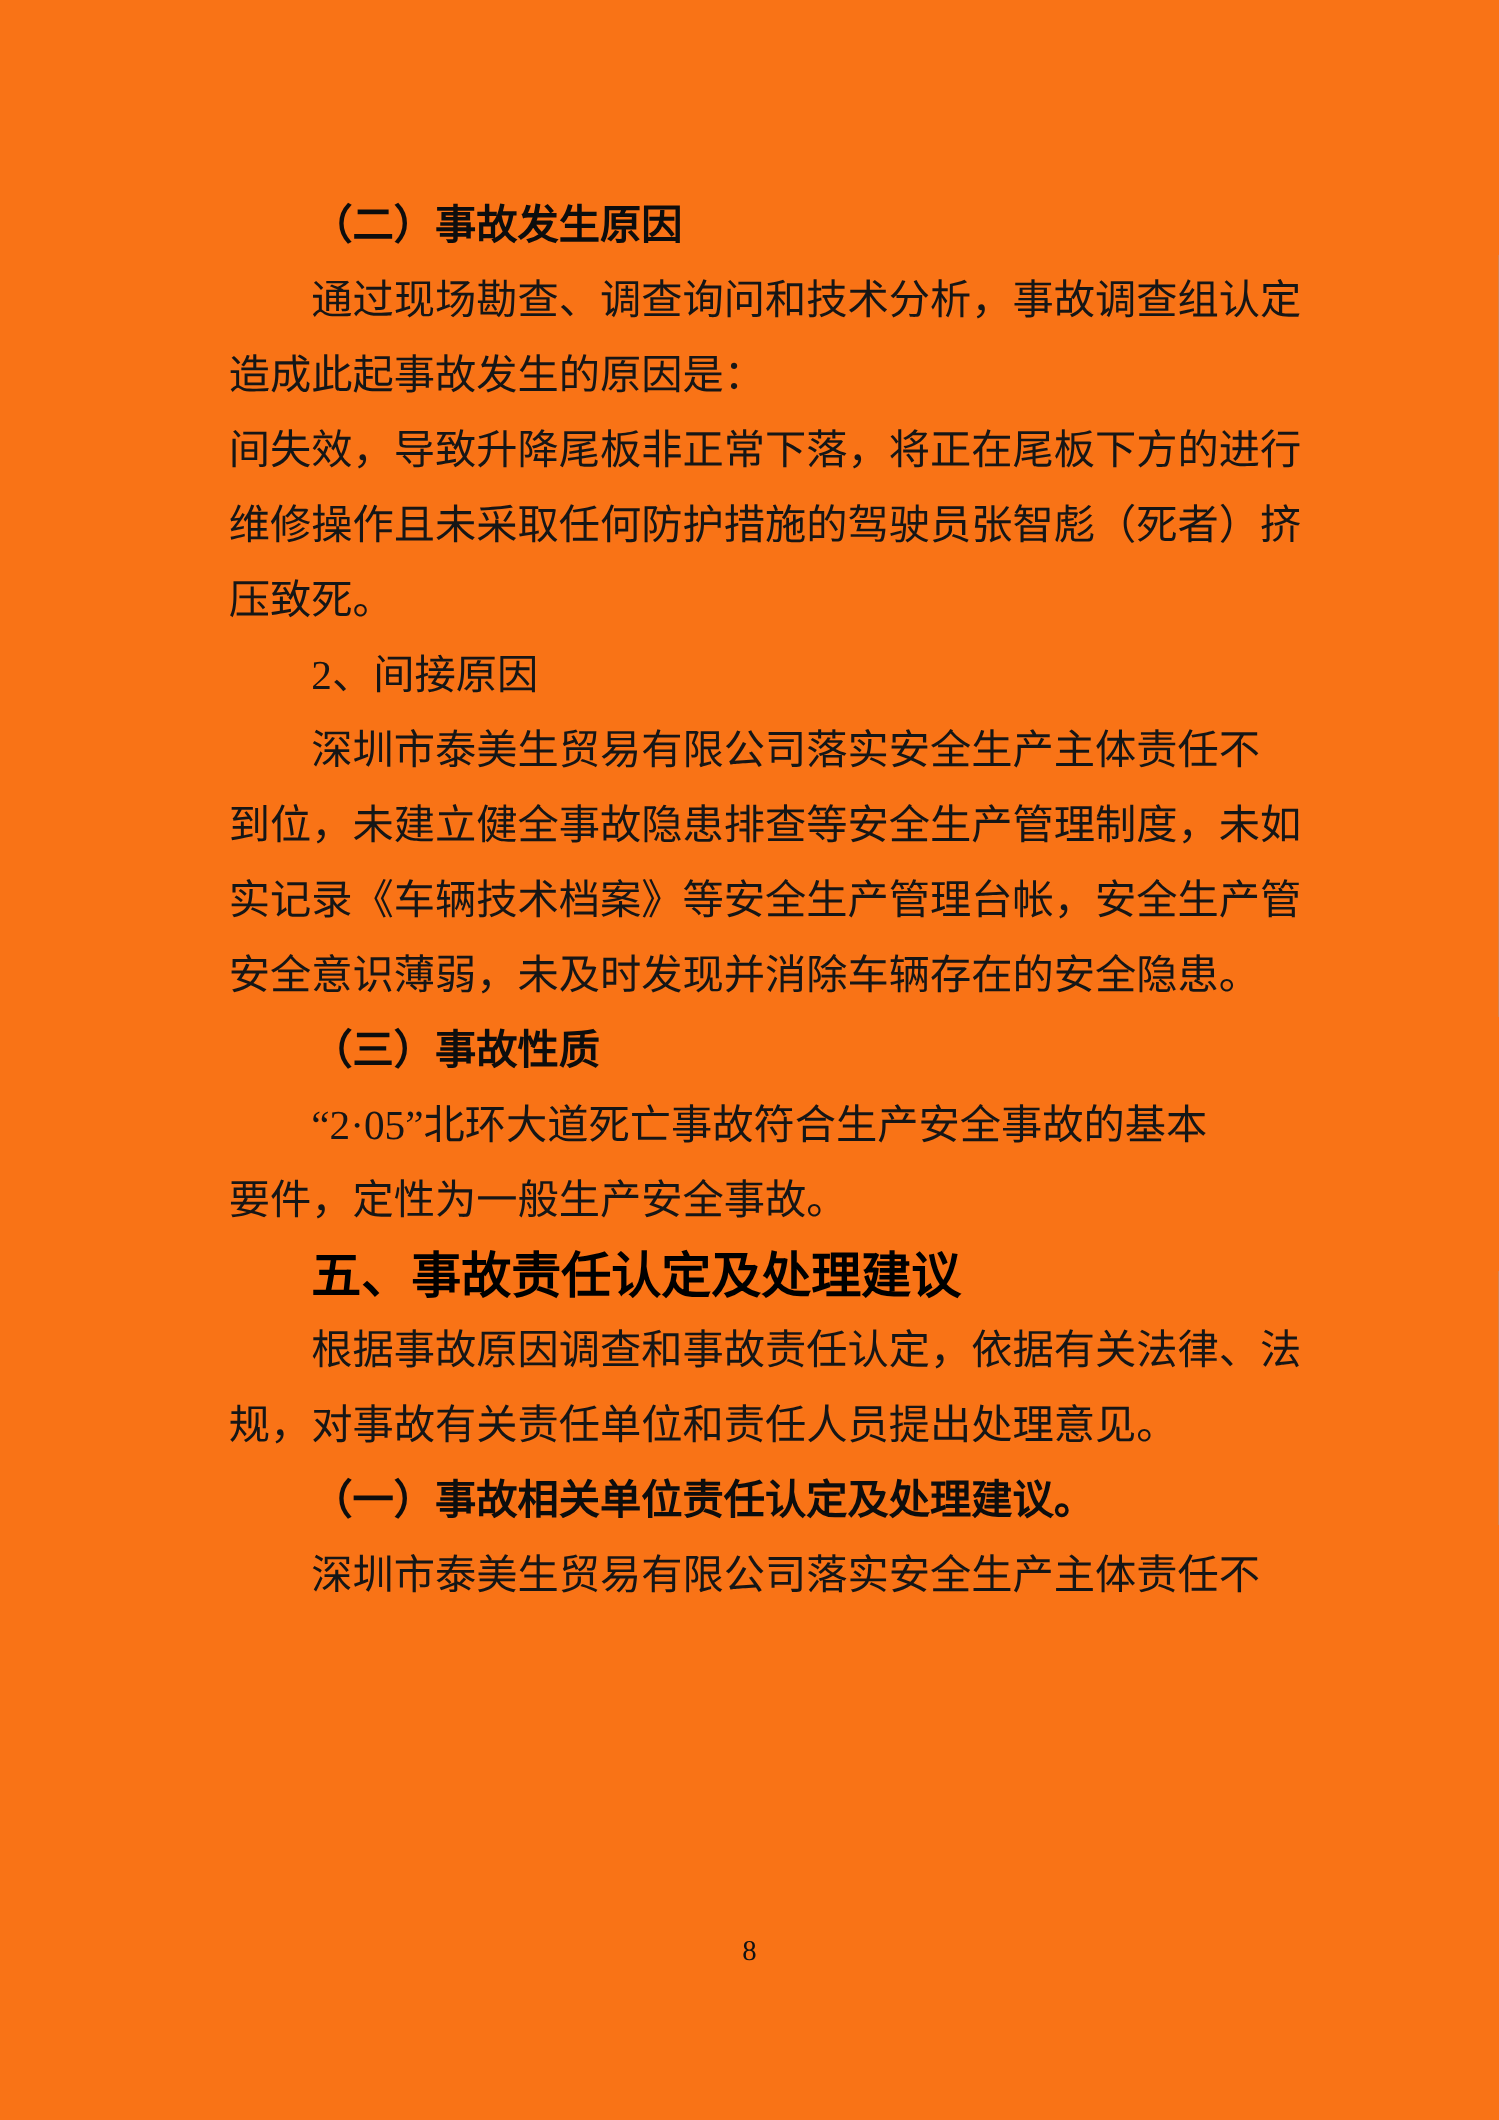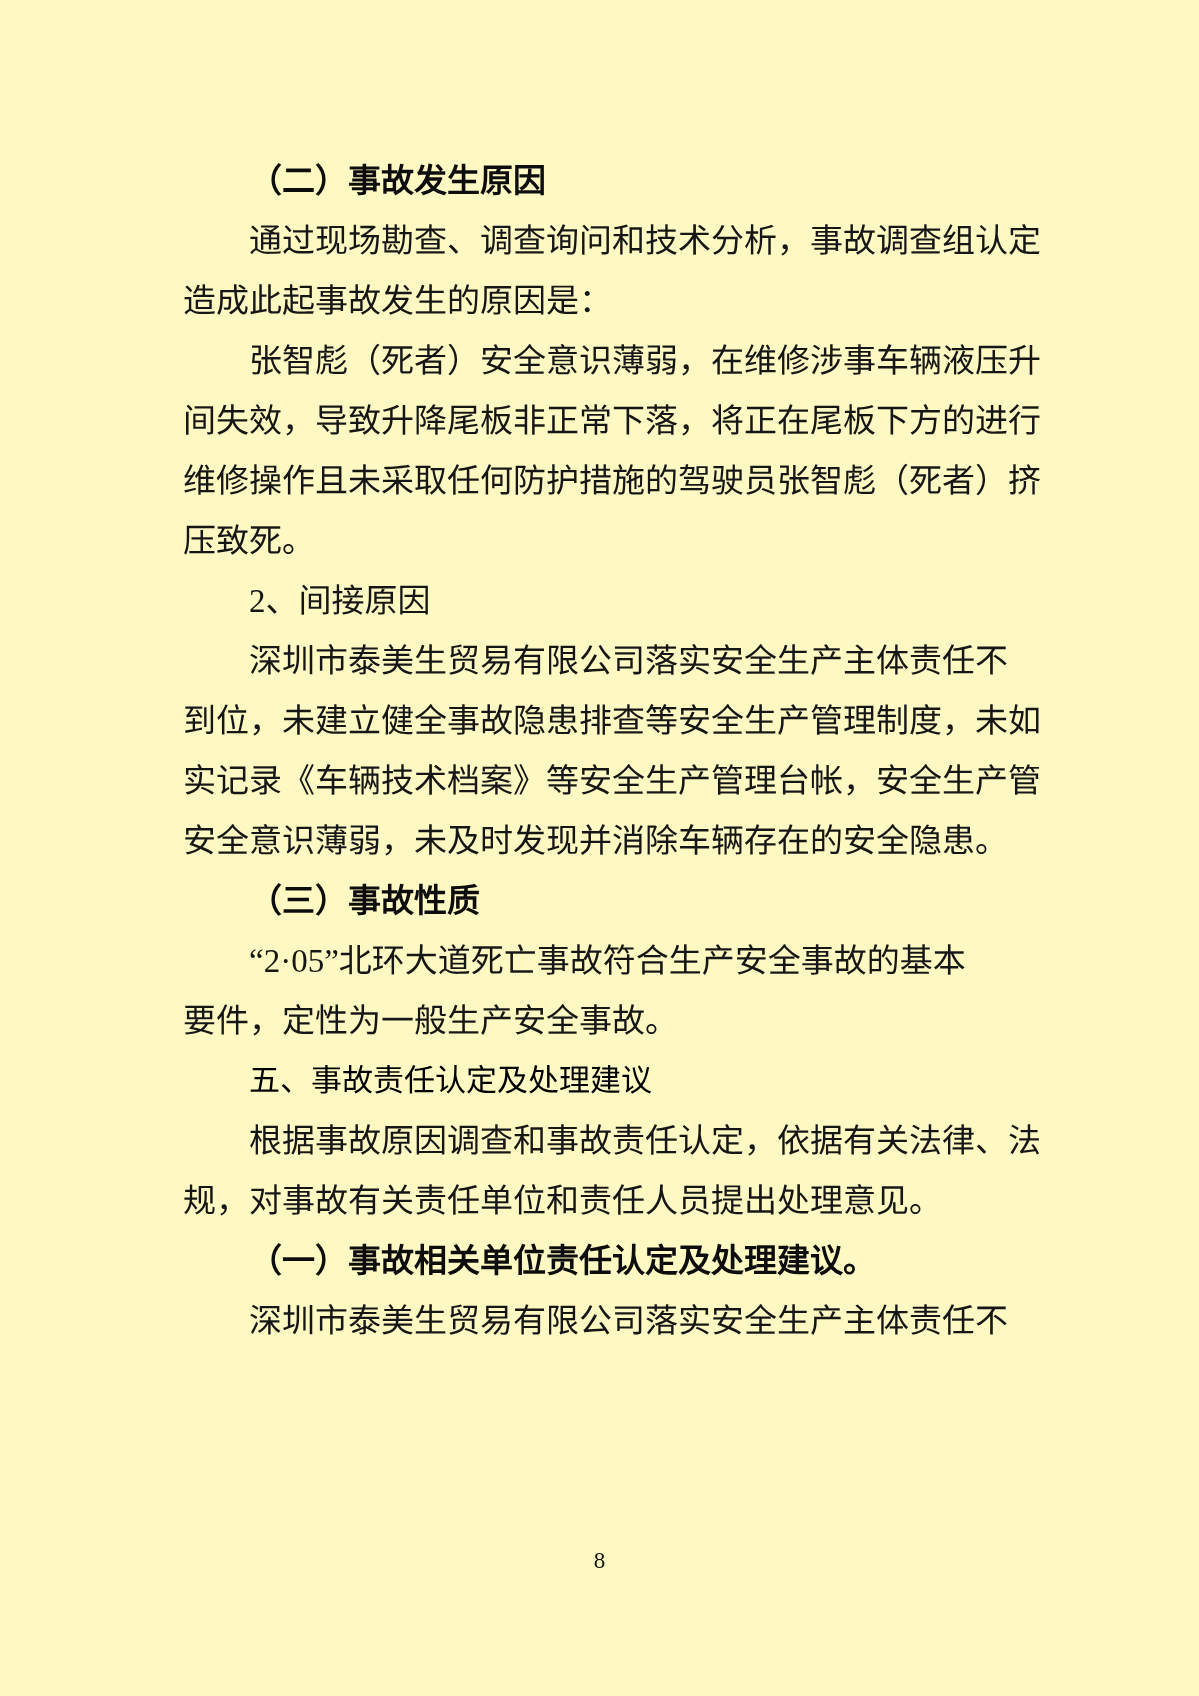--- a/index.html
+++ b/index.html
@@ -5,21 +5,21 @@
   html, body {
     margin: 0;
     padding: 0;
     background: #9e9e9e;
   }
   .page {
     position: relative;
     width: 1199px;
     height: 1696px;
     margin: 0 auto;
-    background: #fef9c3;
+    background: #f97316;
     overflow: hidden;
   }
   .doc-body {
     position: absolute;
     left: 183px;
     top: 151px;
     width: 866px;
     font-family: "Liberation Serif", "DejaVu Serif", serif;
     font-size: 33px;
     line-height: 60px;
@@ -31,23 +31,23 @@
     letter-spacing: 0;
   }
   .indent {
     text-indent: 66px;
   }
   .h2 .line {
     font-weight: bold;
     color: #0d0d0d;
   }
   .h1 .line {
-    font-weight: normal;
+    font-weight: bold;
     font-family: "Liberation Sans", "DejaVu Sans", sans-serif;
-    font-size: 31px;
+    font-size: 40px;
     color: #000000;
   }
   .page-number {
     position: absolute;
     top: 1546px;
     left: 0;
     width: 100%;
     text-align: center;
     font-family: "Liberation Serif", "DejaVu Serif", serif;
     font-size: 23px;
@@ -65,21 +65,20 @@
       <div class="line indent">（二）事故发生原因</div>
     </div>
 
     <div class="block">
       <div class="line indent">通过现场勘查、调查询问和技术分析，事故调查组认定</div>
       <div class="line">造成此起事故发生的原因是：</div>
     </div>
 
 
     <div class="block">
-      <div class="line indent">张智彪（死者）安全意识薄弱，在维修涉事车辆液压升</div>
       <div class="line">间失效，导致升降尾板非正常下落，将正在尾板下方的进行</div>
       <div class="line">维修操作且未采取任何防护措施的驾驶员张智彪（死者）挤</div>
       <div class="line">压致死。</div>
     </div>
 
     <div class="block">
       <div class="line indent">2、间接原因</div>
     </div>
 
     <div class="block">

